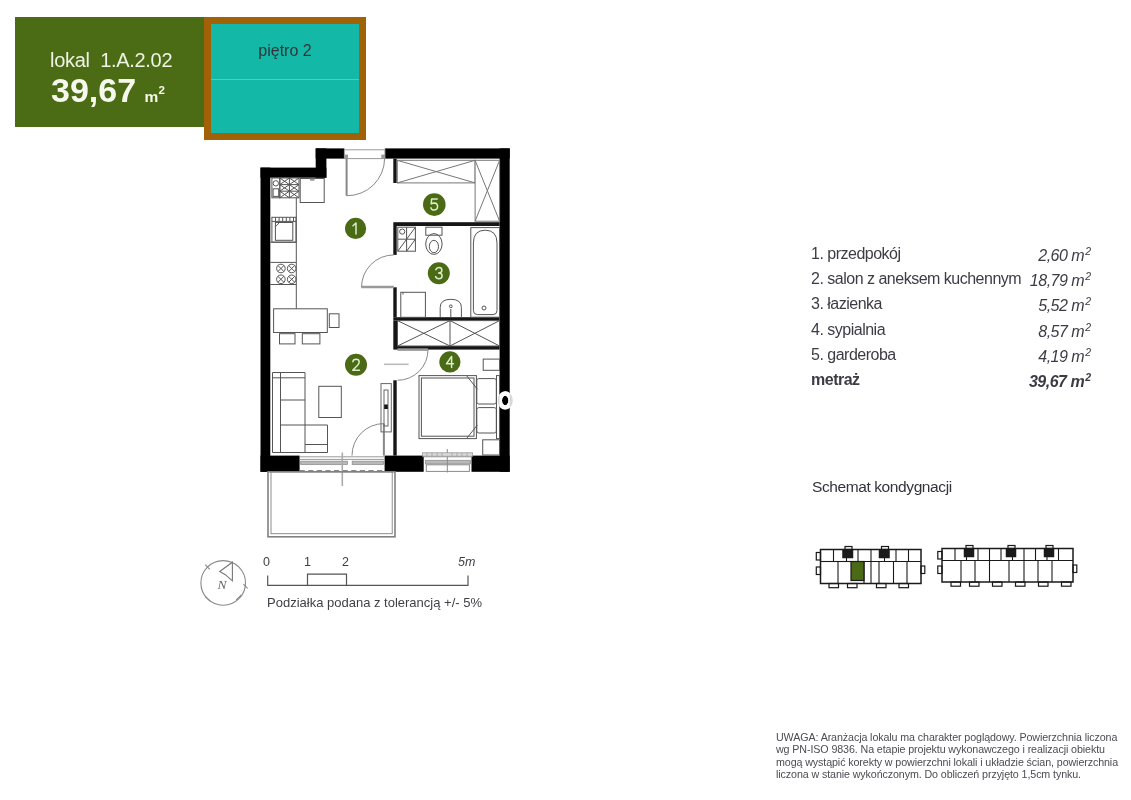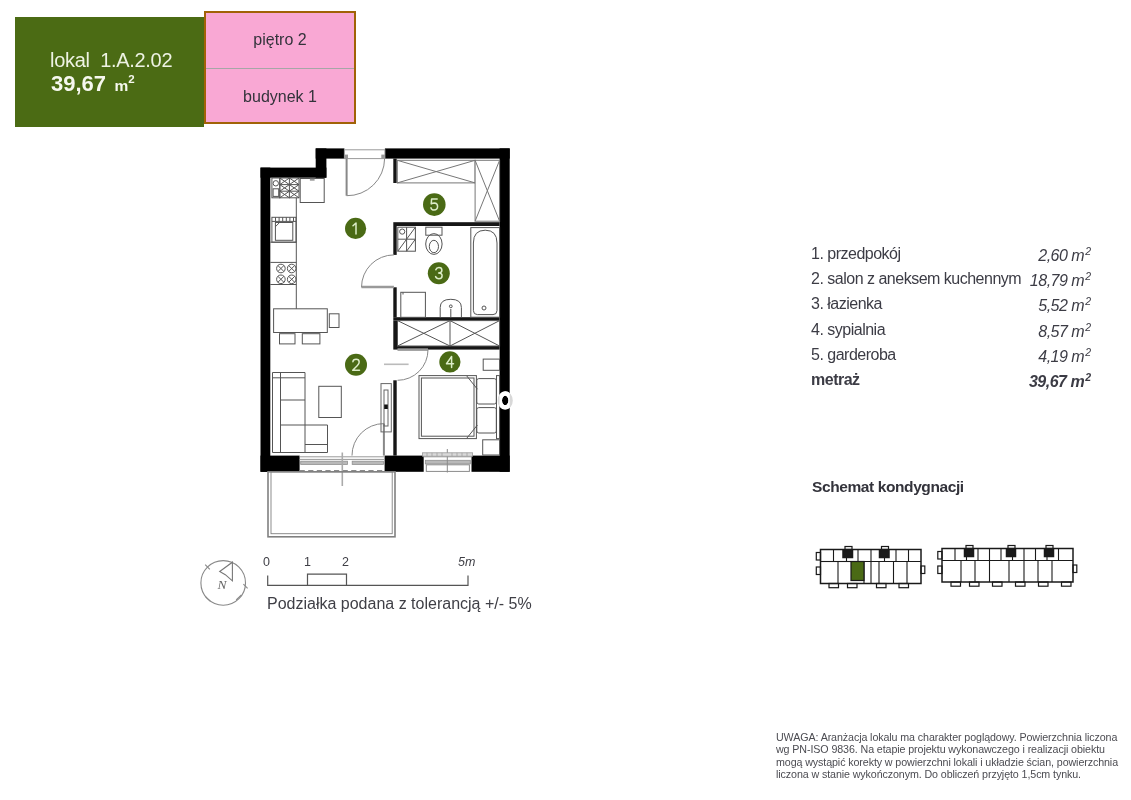--- a/index.html
+++ b/index.html
@@ -1,43 +1,42 @@
 <!DOCTYPE html>
 <html><head>
 <meta charset="utf-8">
 <style>
   html,body{margin:0;padding:0;}
   body{width:1131px;height:800px;background:#ffffff;position:relative;overflow:hidden;
        font-family:"Liberation Sans", sans-serif;}
   .abs{position:absolute;}
   #hdrGreen{left:15px;top:17px;width:189px;height:110px;background:#4b6b14;}
-  #hdrBox{left:204px;top:11px;width:148px;height:109px;border:2px solid #a16207;background:#f9a8d4;}
+  #hdrBox{left:204px;top:17px;width:148px;height:109px;border:7px solid #a16207;background:#14b8a6;}
   #hdrBox .cell{position:absolute;left:0;width:100%;height:50%;display:flex;align-items:center;justify-content:center;
       color:#33333b;font-size:16px;letter-spacing:0;}
   #lokalLine{left:50px;top:49px;color:#eef3e3;font-size:20px;letter-spacing:-0.3px;}
   #bigArea{left:51px;top:71px;color:#f6f8ee;font-weight:bold;}
   #roomList{left:811px;top:245px;width:280px;color:#3c3c45;font-size:16px;letter-spacing:-0.5px;}
   .row{position:absolute;left:0;width:100%;height:25px;white-space:nowrap;}
   .val{position:absolute;right:0;top:0;font-style:italic;}
   sup.sq{font-size:10.5px;vertical-align:6px;margin-left:1px;letter-spacing:0;}
-  #schemat{left:812px;top:477.5px;color:#33333b;font-size:15.5px;font-weight:bold;letter-spacing:-0.4px;}
+  #schemat{left:812px;top:477.5px;color:#33333b;font-size:15.5px;font-weight:normal;letter-spacing:-0.4px;}
   #disc{left:776px;top:731px;width:360px;font-size:10.7px;line-height:12.45px;color:#4c4c52;letter-spacing:-0.1px;}
   .sclbl{color:#3f3f46;font-size:12.5px;}
-  #podz{left:267px;top:595px;color:#3f3f46;font-size:16px;letter-spacing:0;}
+  #podz{left:267px;top:595px;color:#3f3f46;font-size:13px;letter-spacing:0;}
 </style>
 </head>
 <body>
 
 <div class="abs" id="hdrGreen"></div>
 <div class="abs" id="hdrBox">
   <div class="cell" style="top:0;border-bottom:1px solid #a6a6a6;">piętro 2</div>
-  <div class="cell" style="top:50%;padding-top:5px;box-sizing:border-box;">budynek 1</div>
 </div>
 <div class="abs" id="lokalLine">lokal&nbsp;&nbsp;1.A.2.02</div>
-<div class="abs" id="bigArea"><span style="font-size:22px;">39,67</span><span style="font-size:15.5px;margin-left:8.5px;">m</span><span style="font-size:11.5px;vertical-align:8px;">2</span></div>
+<div class="abs" id="bigArea"><span style="font-size:34px;">39,67</span><span style="font-size:15.5px;margin-left:8.5px;">m</span><span style="font-size:11.5px;vertical-align:8px;">2</span></div>
 
 <div class="abs" id="roomList">
   <div class="row" style="top:0">1. przedpokój<span class="val">2,60 m<sup class="sq">2</sup></span></div>
   <div class="row" style="top:25.2px">2. salon z aneksem kuchennym<span class="val">18,79 m<sup class="sq">2</sup></span></div>
   <div class="row" style="top:50.4px">3. łazienka<span class="val">5,52 m<sup class="sq">2</sup></span></div>
   <div class="row" style="top:75.6px">4. sypialnia<span class="val">8,57 m<sup class="sq">2</sup></span></div>
   <div class="row" style="top:100.8px">5. garderoba<span class="val">4,19 m<sup class="sq">2</sup></span></div>
   <div class="row" style="top:125.6px;font-weight:bold;">metraż<span class="val">39,67 m<sup class="sq">2</sup></span></div>
 </div>
 

